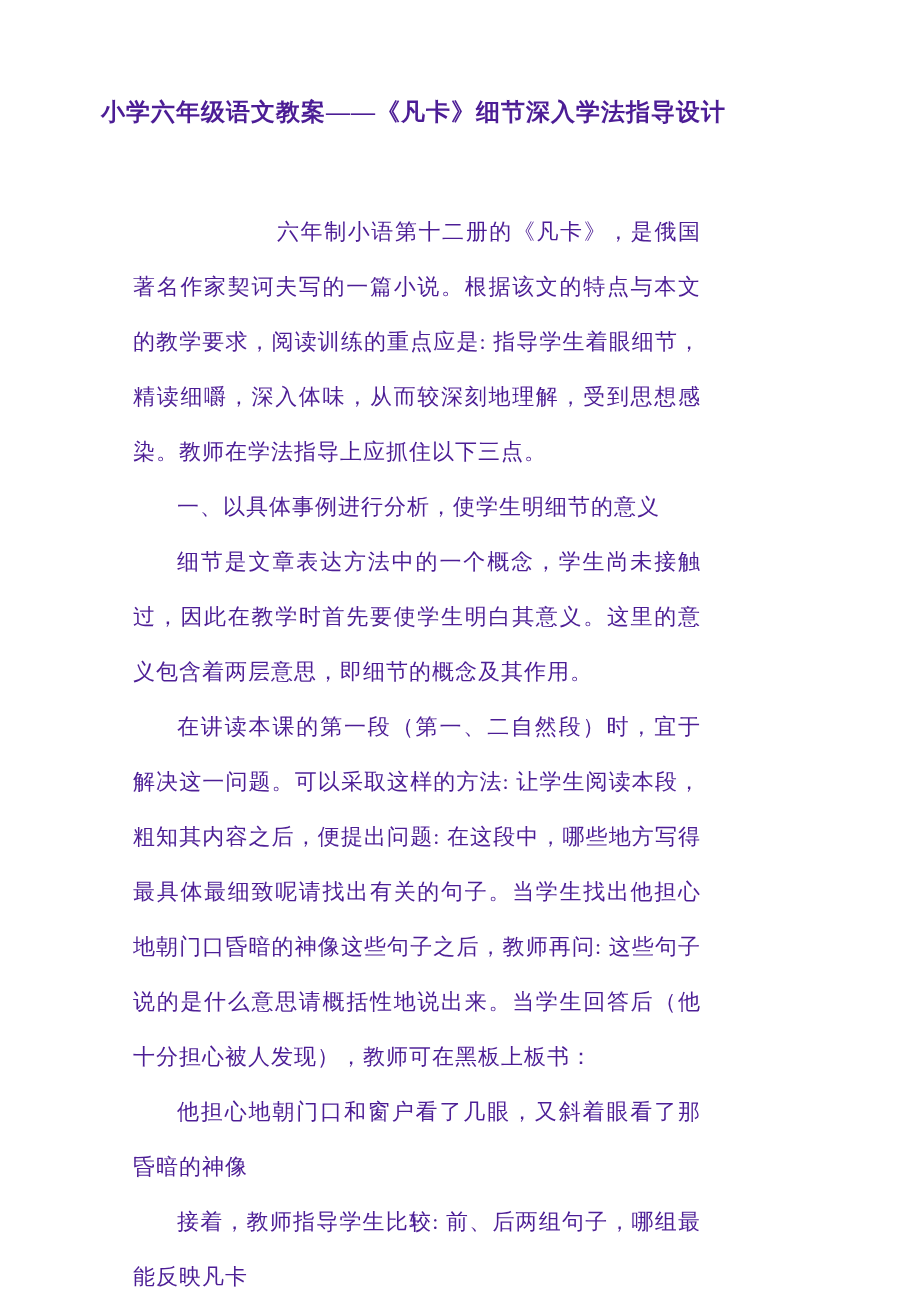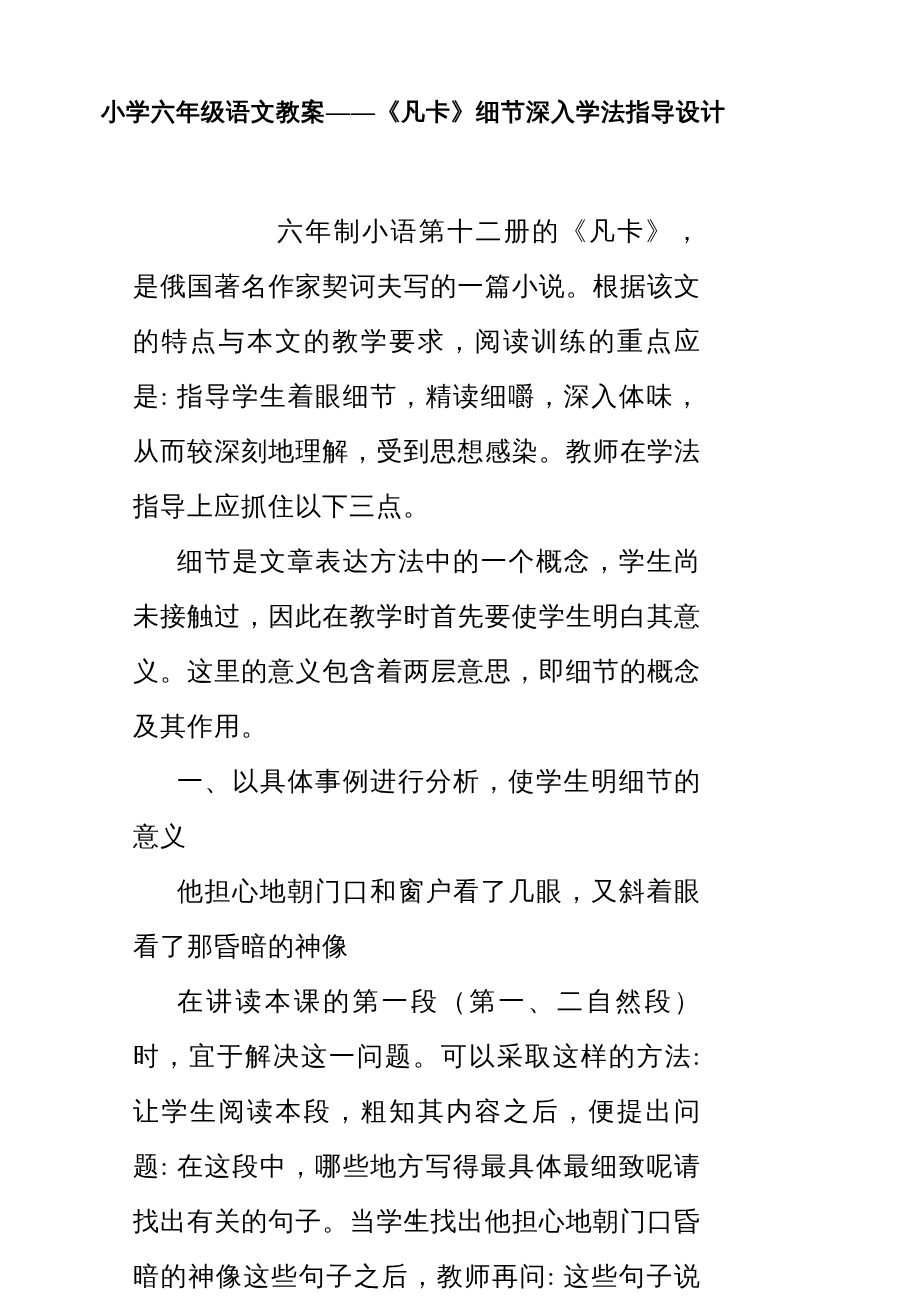--- a/index.html
+++ b/index.html
@@ -6,37 +6,37 @@
     margin: 0;
     padding: 0;
     background: #ffffff;
   }
   .page {
     position: relative;
     width: 827px;
     height: 1302px;
     background: #ffffff;
     overflow: hidden;
-    color: #000000;
+    color: #4c1d95;
     font-family: "Liberation Serif", "DejaVu Serif", serif;
   }
   .doc-title {
     margin: 96px 90px 0 90px;
     text-align: center;
     font-size: 24px;
     font-weight: bold;
     line-height: 32px;
     letter-spacing: 1px;
   }
   .content {
     margin: 76px 126px 0 133px; 
   }
   .para {
     margin: 0;
-    font-size: 26px;
+    font-size: 22px;
     line-height: 55px;
     text-align: justify;
     letter-spacing: 1px;
     word-break: break-all;
   }
   .indent-first {
     text-indent: 144px; 
   }
   .indent-body {
     text-indent: 44px;  
@@ -55,24 +55,24 @@
 </style>
 </head>
 <body>
 
 <div class="page">
 
   <h1 class="doc-title">小学六年级语文教案——《凡卡》细节深入学法指导设计</h1>
 
   <div class="content">
     <p class="para indent-first">六年制小语第十二册的《凡卡》，是俄国著名作家契诃夫写的一篇小说。根据该文的特点与本文的教学要求，阅读训练的重点应是: 指导学生着眼细节，精读细嚼，深入体味，从而较深刻地理解，受到思想感染。教师在学法指导上应抓住以下三点。</p>
+    <p class="para indent-body">一、以具体事例进行分析，使学生明细节的意义</p>
     <p class="para indent-body">细节是文章表达方法中的一个概念，学生尚未接触过，因此在教学时首先要使学生明白其意义。这里的意义包含着两层意思，即细节的概念及其作用。</p>
-    <p class="para indent-body">一、以具体事例进行分析，使学生明细节的意义</p>
+    <p class="para indent-body">在讲读本课的第一段（第一、二自然段）时，宜于解决这一问题。可以采取这样的方法: 让学生阅读本段，粗知其内容之后，便提出问题: 在这段中，哪些地方写得最具体最细致呢请找出有关的句子。当学生找出他担心地朝门口昏暗的神像这些句子之后，教师再问: 这些句子说的是什么意思请概括性地说出来。当学生回答后（他十分担心被人发现），教师可在黑板上板书：</p>
     <p class="para indent-body">他担心地朝门口和窗户看了几眼，又斜着眼看了那昏暗的神像</p>
-    <p class="para indent-body">在讲读本课的第一段（第一、二自然段）时，宜于解决这一问题。可以采取这样的方法: 让学生阅读本段，粗知其内容之后，便提出问题: 在这段中，哪些地方写得最具体最细致呢请找出有关的句子。当学生找出他担心地朝门口昏暗的神像这些句子之后，教师再问: 这些句子说的是什么意思请概括性地说出来。当学生回答后（他十分担心被人发现），教师可在黑板上板书：</p>
     <p class="para indent-body">接着，教师指导学生比较: 前、后两组句子，哪组最能反映凡卡</p>
   </div>
 
   <div class="footer">
     <span class="pagenum">1</span>
   </div>
 
 </div>
 
 </body></html>

